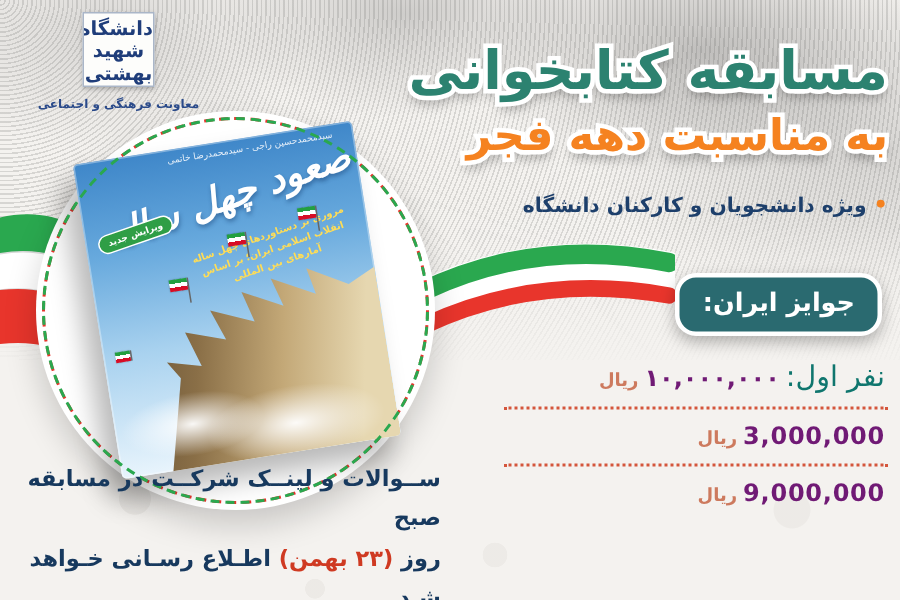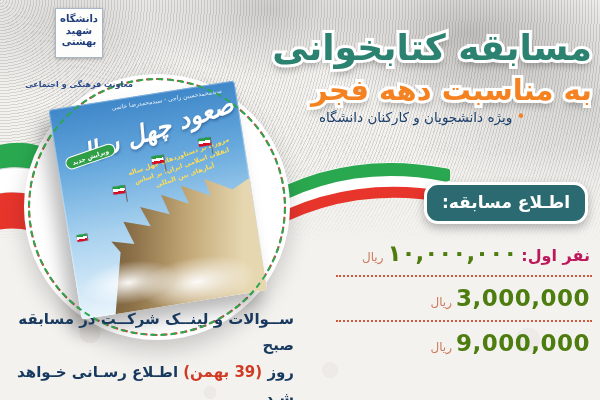--- a/index.html
+++ b/index.html
@@ -33,39 +33,39 @@
       radial-gradient(circle 30px at 88% 60%, rgba(190,185,178,.25) 40%, transparent 42%),
       radial-gradient(circle 16px at 35% 95%, rgba(190,185,178,.30) 40%, transparent 42%);
     opacity:.5;
   }
 
   
   .logo { position:absolute; right:auto; left:18px; top:8px; width:122px; text-align:center; z-index:3; }
   .logo-seal {
     display:inline-block; width:48px; height:50px; background:#fdfdfb;
     border:1px solid #aab6c8; box-shadow:0 1px 3px rgba(0,0,0,.25);
-    color:#1f3d7a; font-weight:bold; font-size:10px; line-height:1.15;
+    color:#1f3d7a; font-weight:bold; font-size:13px; line-height:1.15;
     padding-top:4px; overflow:hidden;
   }
-  .logo-dept { margin-top:18px; font-size:8px; color:#2a4a8a; font-weight:bold; white-space:nowrap; }
+  .logo-dept { margin-top:3px; font-size:8px; color:#2a4a8a; font-weight:bold; white-space:nowrap; }
 
   
   .header { position:absolute; right:8px; top:26px; text-align:right; z-index:3; }
   .sticker { position:relative; display:block; white-space:nowrap; }
   .sticker .stroke {
     position:absolute; right:0; top:0; white-space:nowrap;
     color:#fff; -webkit-text-stroke:6px #ffffff;
     text-shadow:0 5px 7px rgba(0,0,0,.35); z-index:0;
   }
   .sticker .fill { position:relative; z-index:1; white-space:nowrap; }
   .title-main  { font-size:36px; font-weight:bold; line-height:1.2;padding-left:20px; }
   .title-main .fill { color:#2c8270; }
   .title-sub   { font-size:29px; font-weight:bold; line-height:1.2; margin-top:4px; }
   .title-sub .fill { color:#f58220; }
-  .audience { margin-top:0; font-size:13.5px; font-weight:normal; color:#1d3f6b; white-space:nowrap;text-align:center; }
+  .audience { margin-top:19px; font-size:13.5px; font-weight:bold; color:#1d3f6b; white-space:nowrap; }
   .audience .bullet { color:#f58220; font-size:15px; }
 
   
   .swoosh { position:absolute; left:228px; top:140px; z-index:1; }
 
   
   .ribbon { position:absolute; left:-4px; top:136px; z-index:1; }
 
   
   .circle {
@@ -135,23 +135,23 @@
   
   .prizes { position:absolute; right:8px; top:182px; width:256px; z-index:3; text-align:right; }
   .prize-heading {
     display:inline-block; background:#2a6a70; color:#fff; font-size:17px; font-weight:bold;
     padding:7px 15px 9px; border-radius:14px; border:3px solid #fff;
     box-shadow:0 4px 10px rgba(0,0,0,.28); margin-left:0; margin-right:4px;
   }
   .prize-rows { margin-top:8px; }
   .prize-row { display:flex; align-items:baseline; gap:4px; padding:8px 2px 9px; }
   .prize-row + .prize-row { border-top:2px dotted #d4563c; }
-  .prize-rank   { color:#be185d; font-size:16px; font-weight:bold; white-space:nowrap; }
-  .prize-amount { color:#4d7c0f; font-size:23px; font-weight:bold; white-space:nowrap; letter-spacing:.5px; }
-  .prize-currency { color:#cd7a5e; font-size:12px; font-weight:normal; }
+  .prize-rank   { color:#0f766e; font-size:19px; font-weight:normal; white-space:nowrap; }
+  .prize-amount { color:#701a75; font-size:16px; font-weight:bold; white-space:nowrap; letter-spacing:.5px; }
+  .prize-currency { color:#cd7a5e; font-size:12px; font-weight:bold; }
 
   
   .announcement {
     position:absolute; left:6px; top:306px; width:288px; z-index:3;
     font-size:15px; font-weight:bold; color:#17395e; line-height:1.75; text-align:right;
   }
   .announcement .hl { color:#cf3a22; }
 </style>
 </head>
 <body>
@@ -205,36 +205,36 @@
       <div class="flag f1"></div>
       <div class="flag f2"></div>
       <div class="flag f3"></div>
       <div class="flag pub"></div>
       <div class="cloud c1"></div>
       <div class="cloud c2"></div>
     </div>
   </div>
 
   <div class="prizes">
-    <div class="prize-heading">اطـلاع مسابقه:</div>
+    <div class="prize-heading">جوایز ایران:</div>
     <div class="prize-rows">
       <div class="prize-row">
         <span class="prize-rank">نفر اول:</span>
         <span class="prize-amount">۱۰,۰۰۰,۰۰۰</span>
         <span class="prize-currency">ریال</span>
       </div>
       <div class="prize-row">
         <span class="prize-amount">3,000,000</span>
         <span class="prize-currency">ریال</span>
       </div>
       <div class="prize-row">
         <span class="prize-amount">9,000,000</span>
         <span class="prize-currency">ریال</span>
       </div>
     </div>
   </div>
 
   <div class="announcement">
     <span>ســوالات و لینــک شرکــت در مسابقه صبح</span><br>
-    <span>روز </span><span class="hl">(39 بهمن)</span><span> اطـلاع رسـانی خـواهد شـد.</span>
+    <span>روز </span><span class="hl">(۲۳ بهمن)</span><span> اطـلاع رسـانی خـواهد شـد.</span>
   </div>
 
 </div>
 
 </body></html>

